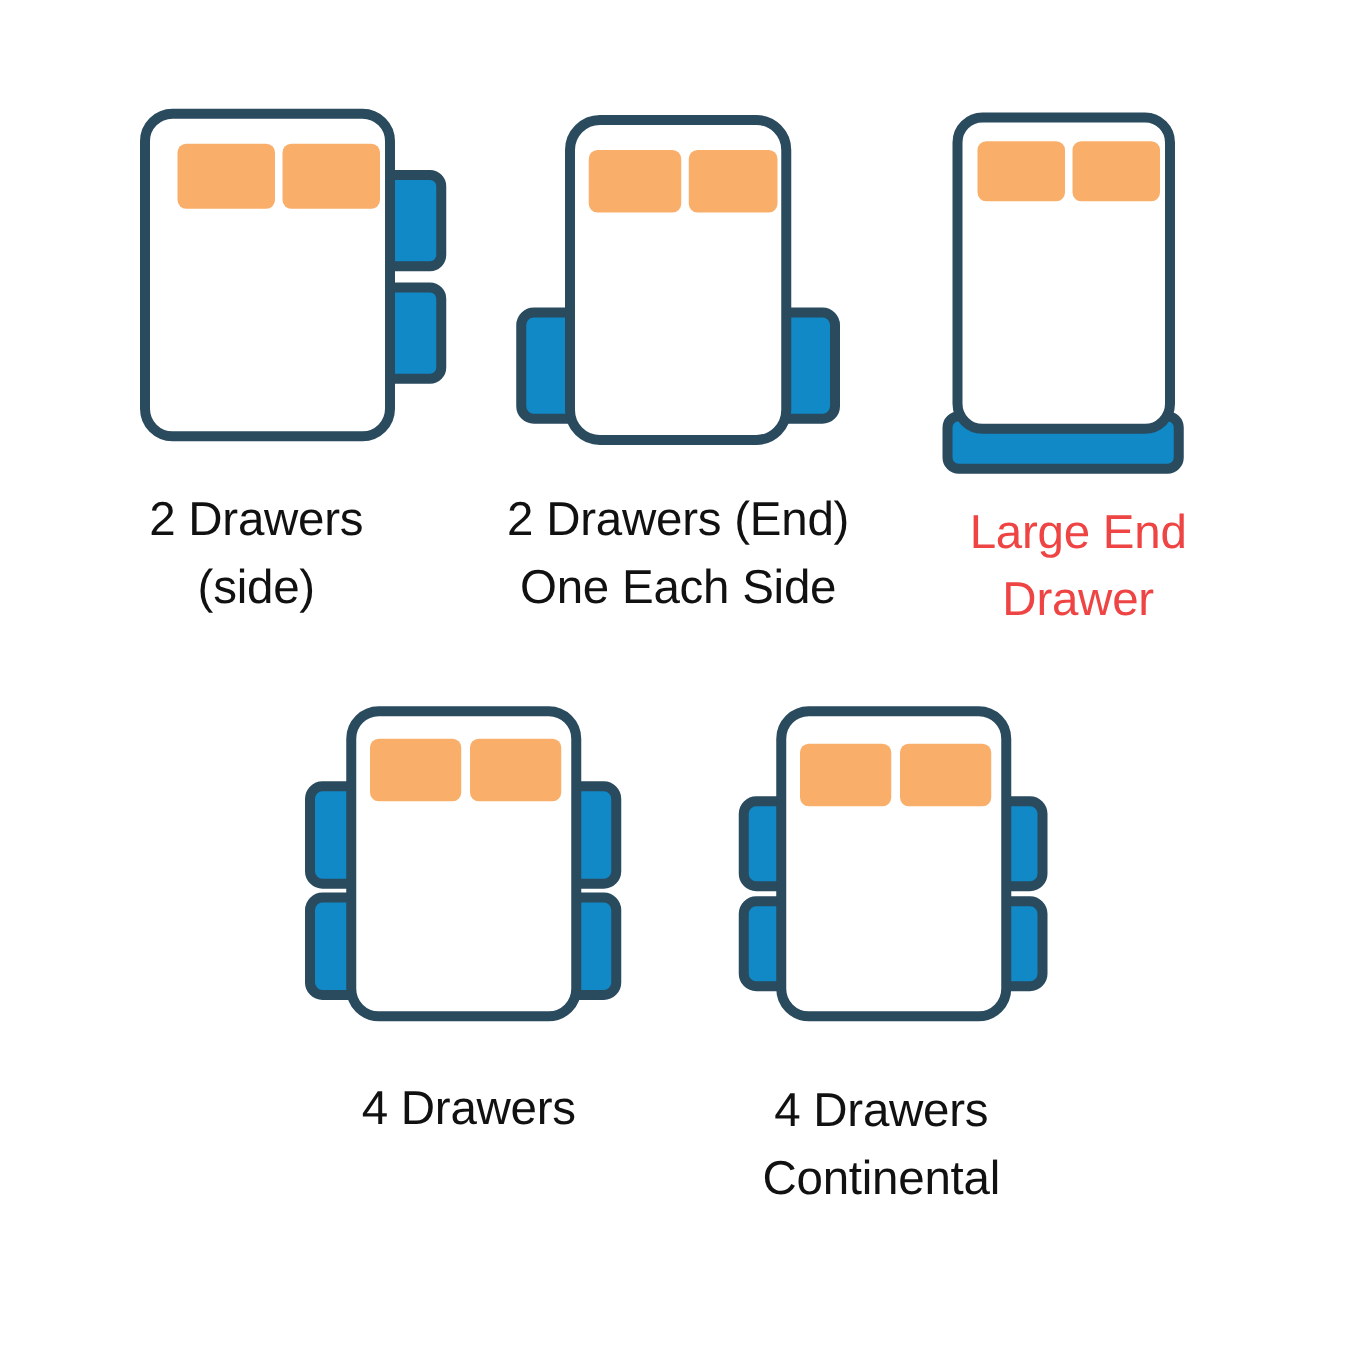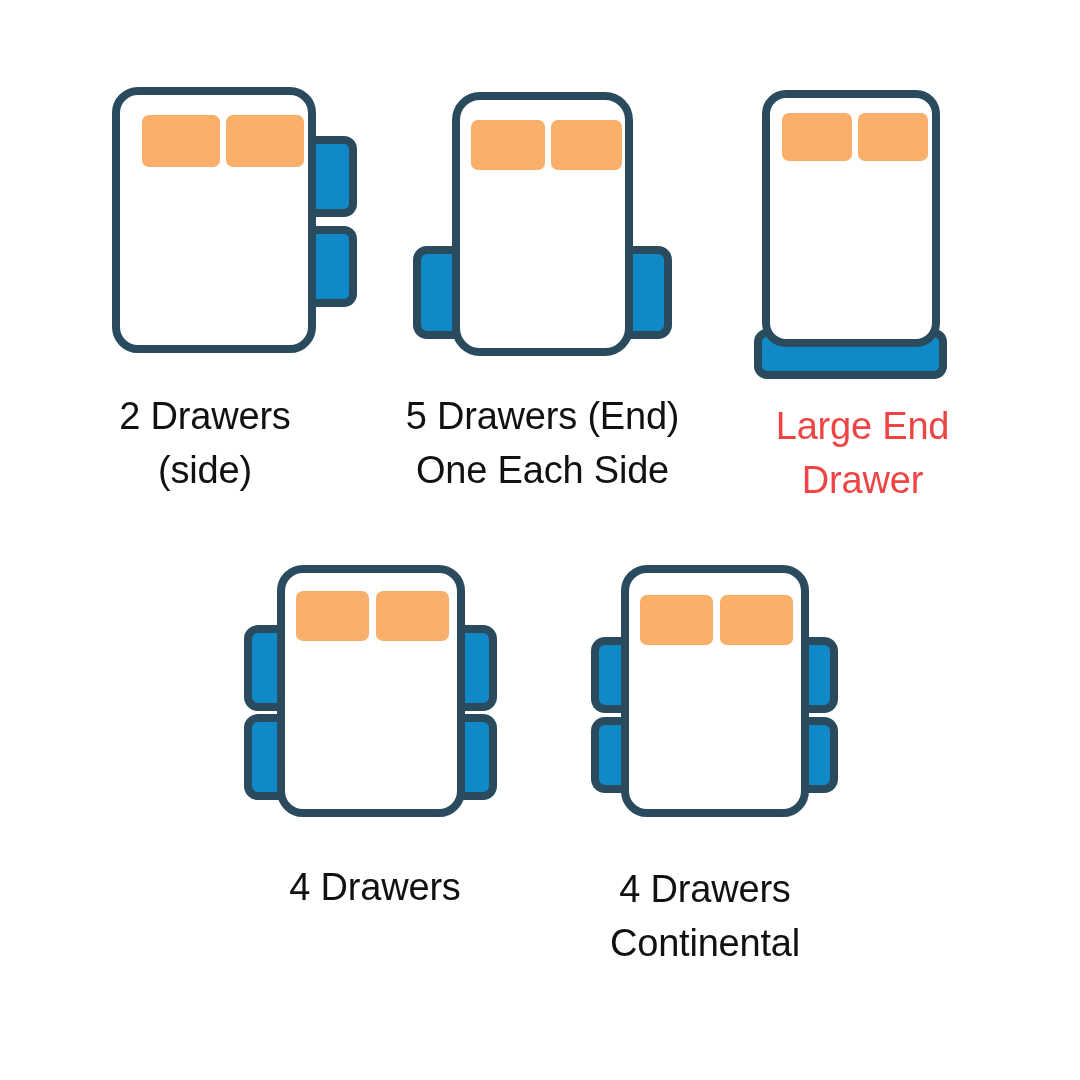--- a/index.html
+++ b/index.html
@@ -66,21 +66,21 @@
       <rect x="7" y="160" width="50" height="85" rx="10" ry="10" fill="#1189c7" stroke="#2a4a5e" stroke-width="8"></rect>
 
       <rect x="208" y="160" width="50" height="85" rx="10" ry="10" fill="#1189c7" stroke="#2a4a5e" stroke-width="8"></rect>
 
       <rect x="46" y="6" width="173" height="256" rx="24" ry="24" fill="#ffffff" stroke="#2a4a5e" stroke-width="8"></rect>
 
       <rect x="61" y="30" width="74" height="50" rx="7" ry="7" fill="#f9af6a"></rect>
       <rect x="141" y="30" width="71" height="50" rx="7" ry="7" fill="#f9af6a"></rect>
     </svg>
   </div>
-  <div class="caption" style="left: 375px; top: 390px; width: 335px; color: rgb(17, 17, 17);">5 Drawers (End)
+  <div class="caption" style="left: 375px; top: 390px; width: 335px; color: rgb(17, 17, 17);">2 Drawers (End)
 One Each Side</div>
 
   <div class="figure" style="left:752px; top:88px;">
     <svg width="205" height="295" viewBox="0 0 205 295">
 
       <rect x="6" y="245" width="185" height="42" rx="9" ry="9" fill="#1189c7" stroke="#2a4a5e" stroke-width="8"></rect>
 
       <rect x="14" y="6" width="170" height="249" rx="20" ry="20" fill="#ffffff" stroke="#2a4a5e" stroke-width="8"></rect>
 
       <rect x="30" y="25" width="70" height="48" rx="7" ry="7" fill="#f9af6a"></rect>

